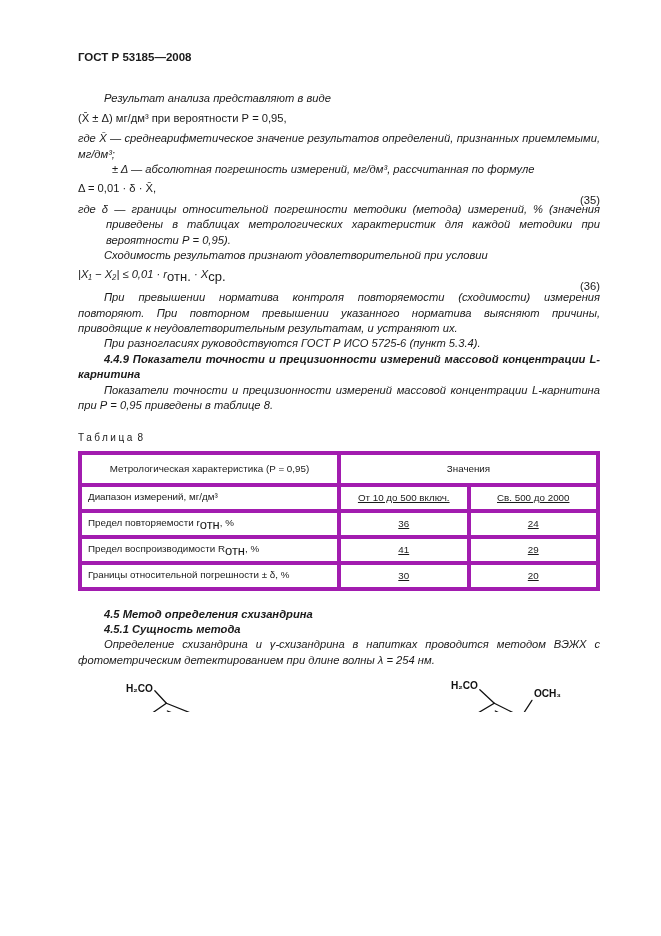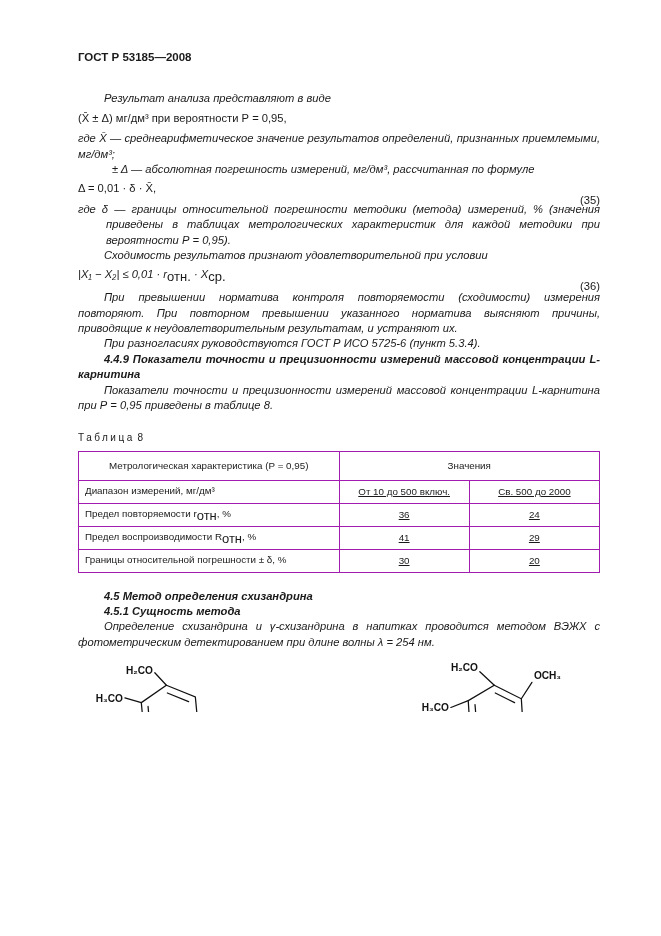--- a/index.html
+++ b/index.html
@@ -18,21 +18,21 @@
   .small-ind { padding-left: 8px; margin-left: 26px; }
   .cont-ind { padding-left: 28px; text-indent: -28px; }
   .bold { font-weight: bold; }
   .formula { position: relative; text-align: left; margin: 4px 0 5px 0; }
   .formula .num { position: absolute; right: 0; top: 12px; margin-left: 29px; }
   .formula i { font-style: italic; }
   sub { font-size: 13px; }
   .tbl-caption { font-size: 10px; margin: 17px 0 5px 0; }
   .tbl-caption .word { letter-spacing: 2.5px; }
   table { width: 100%; border-collapse: collapse; font-size: 9.8px; line-height: 12px; }
-  td { border: 1px solid #a21caf; padding: 4px 6px; vertical-align: middle; }
+  td { border: 4px solid #a21caf; padding: 4px 6px; vertical-align: middle; }
   td.head { text-align: center; padding: 8px 6px; }
   td.val { text-align: center; width: 25%; text-decoration: underline; }
   .sec-h { margin-top: 16px; }
   .structures { position: relative; height: 234px; margin-top: 8px; }
   .structures svg { position: absolute; top: 0; }
   .svg-left { left: 16px; }
   .svg-right { left: 286px; }
   .struct-caption { position: absolute; top: 208px; width: 222px; text-align: center; font-weight: bold; font-size: 11px; }
   .cap-left { left: 16px; }
   .cap-right { left: 286px; }

